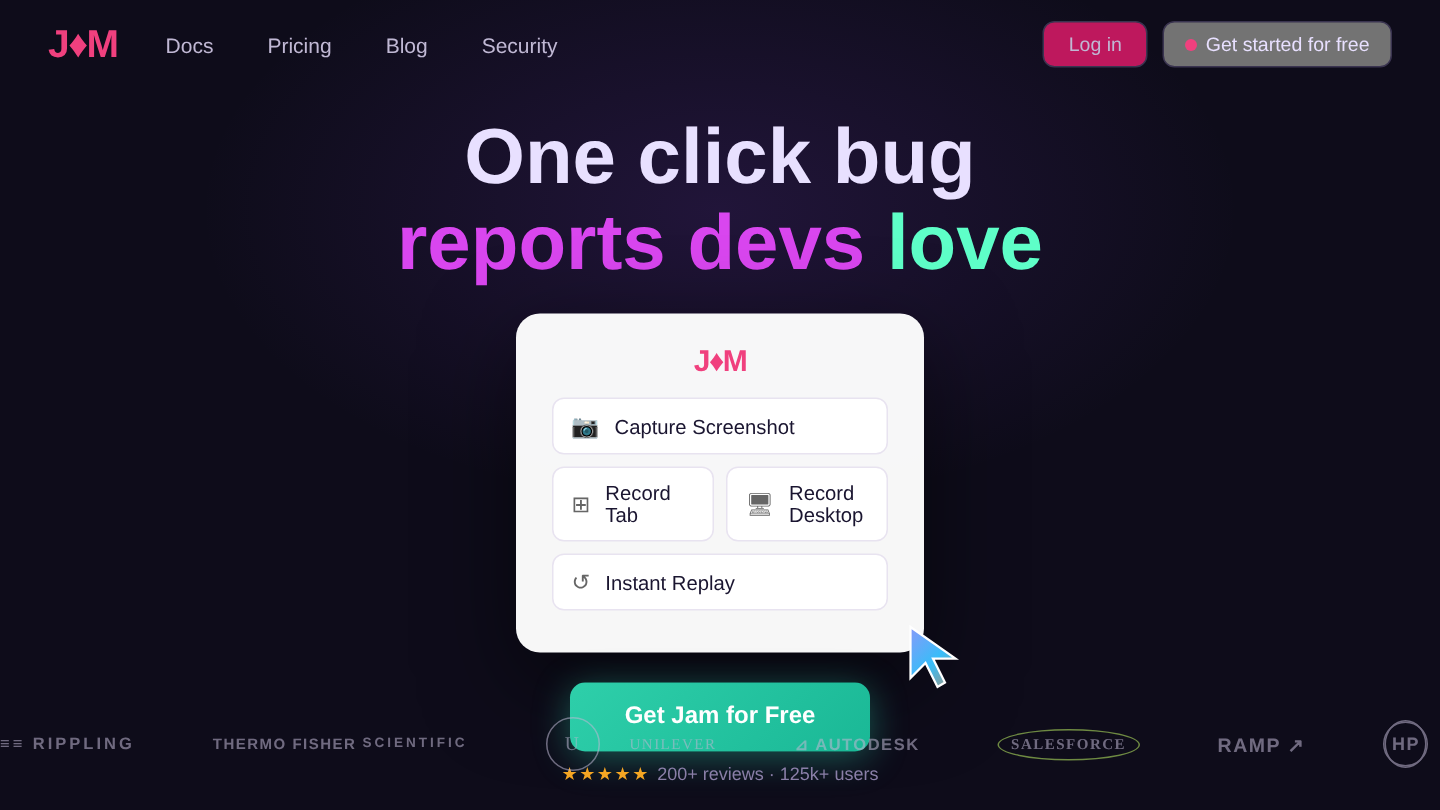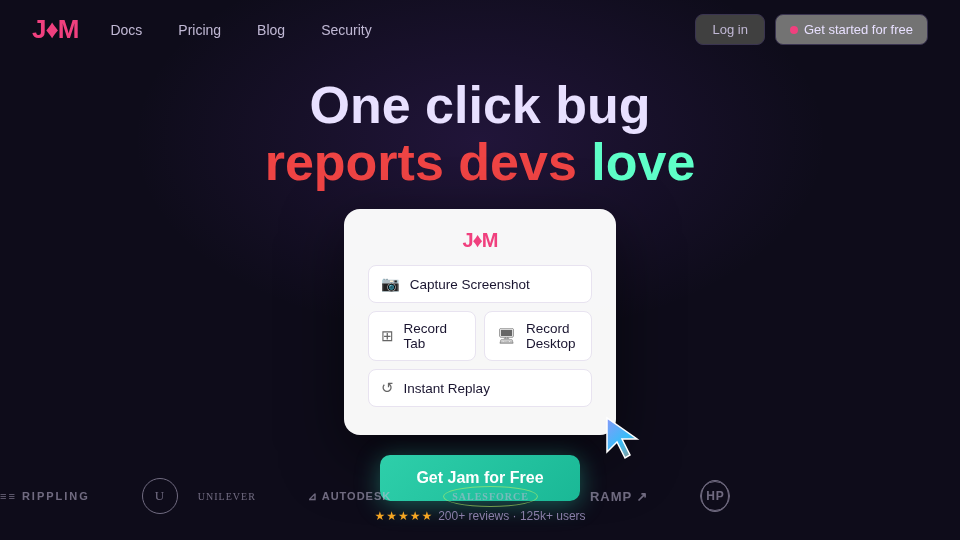--- a/index.html
+++ b/index.html
@@ -41,21 +41,21 @@
       font-size: 14px;
       text-decoration: none;
       cursor: pointer;
     }
     .nav-actions {
       display: flex;
       gap: 10px;
       align-items: center;
     }
     .btn-login {
-      background: #404040;
+      background: #be185d;
       color: #c0b8d4;
       border: 1px solid #3a3450;
       border-radius: 8px;
       padding: 7px 16px;
       font-size: 13px;
       cursor: pointer;
     }
     .btn-started {
       background: #737373;
       color: #e8e0ff;
@@ -107,21 +107,21 @@
       font-weight: 800;
       text-align: center;
       line-height: 1.1;
       color: #e8e0ff;
       margin-bottom: 4px;
     }
     .hero-title span.love {
       color: #5effc8;
     }
     .hero-title span.reports {
-      color: #ef4444;
+      color: #d946ef;
     }
 
     
     .card {
       background: rgba(255,255,255,0.97);
       border-radius: 16px;
       padding: 18px 24px 20px;
       width: 272px;
       margin-top: 14px;
       box-shadow: 0 20px 60px rgba(0,0,0,0.5);
@@ -325,20 +325,21 @@
 <div class="cta-section">
   <button class="btn-cta">Get Jam for Free</button>
   <div class="reviews">
     <span class="stars">★★★★★</span>
     <span>200+ reviews · 125k+ users</span>
   </div>
 </div>
 
 <div class="logos-bar">
   <div class="logo-item logo-rippling">≡≡ RIPPLING</div>
+  <div class="logo-item logo-thermo" style="text-align:center;line-height:1.3;">Thermo Fisher<br><span style="font-size:9px;letter-spacing:2px;">SCIENTIFIC</span></div>
   <div class="logo-item logo-unilever" style="font-family:serif;font-size:18px;font-weight:300;">
     <span style="border:1px solid #c0b8d4;border-radius:50%;width:36px;height:36px;display:flex;align-items:center;justify-content:center;font-size:13px;">U</span>
     <span style="font-size:10px;margin-left:16px;">Unilever</span>
   </div>
   <div class="logo-item logo-autodesk">⊿ AUTODESK</div>
   <div class="logo-item logo-salesforce">salesforce</div>
   <div class="logo-item logo-ramp">ramp ↗</div>
   <div class="logo-item logo-hp">
     <span style="border:1px solid #c0b8d4;border-radius:50%;width:32px;height:32px;display:flex;align-items:center;justify-content:center;font-size:12px;">hp</span>
   </div>

